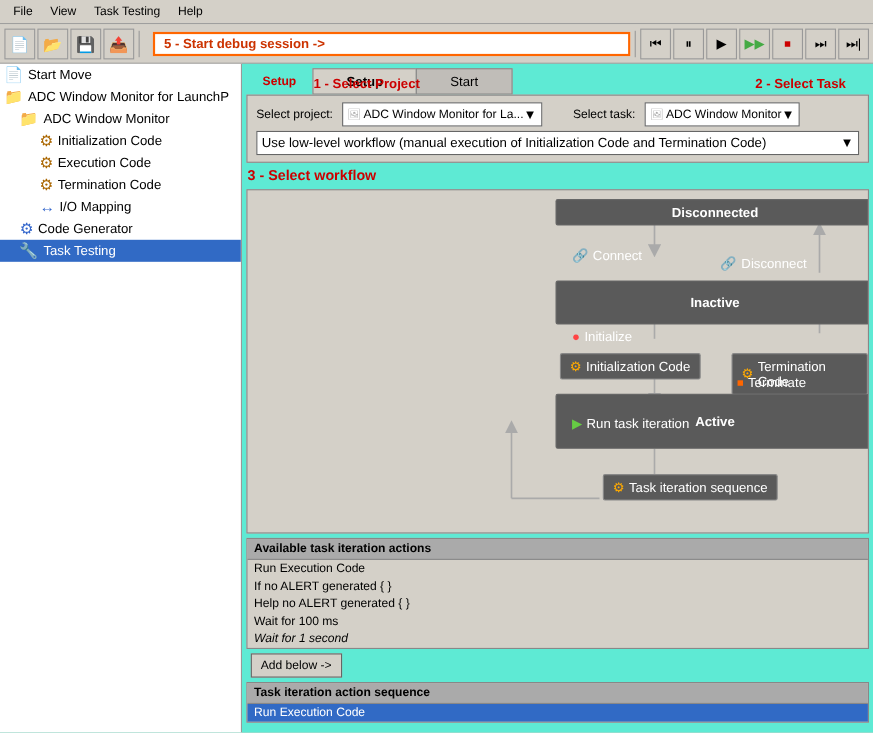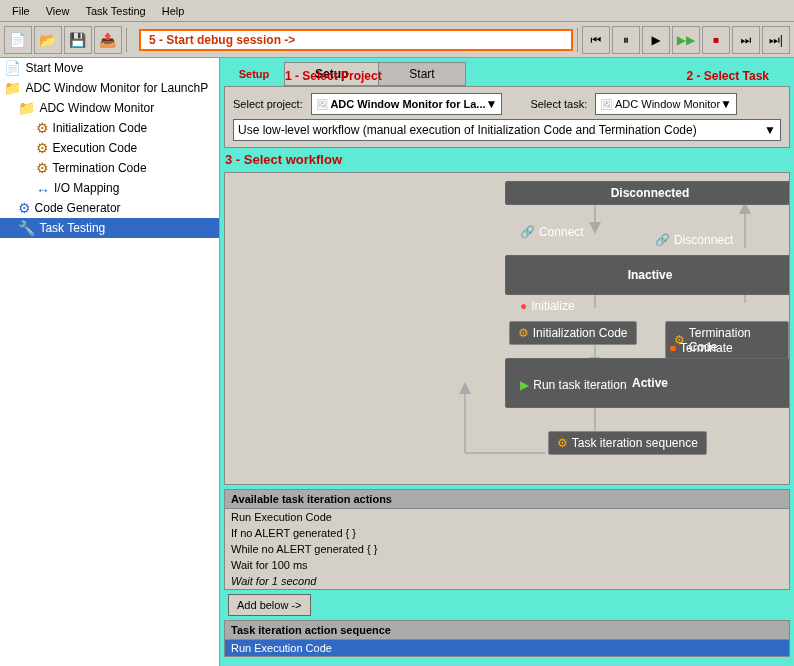--- a/index.html
+++ b/index.html
@@ -119,21 +119,21 @@
 
     <div style="background:#d4d0c8; border:1px solid #888; margin:0 4px 2px 4px; padding:6px 8px; position:relative;">
 
       <div style="position:absolute; top:-18px; left:60px; color:#cc0000; font-weight:bold; font-size:12px; pointer-events:none;">1 - Select Project</div>
       <div style="position:absolute; top:-18px; right:20px; color:#cc0000; font-weight:bold; font-size:12px; pointer-events:none;">2 - Select Task</div>
 
       <div style="display:flex; align-items:center; gap:8px; margin-bottom:4px;">
         <span style="font-size:11px;">Select project:</span>
         <div style="display:flex; align-items:center; border:1px solid #666; background:white; height:22px; padding:0 4px; min-width:160px; font-size:11px;">
           <span style="color:#aaa; font-size:10px;">🖼</span>
-          <span style="font-size:11px; margin-left:2px;font-weight:bold;">ADC Window Monitor for La...</span>
+          <span style="font-size:11px; margin-left:2px;">ADC Window Monitor for La...</span>
           <span style="margin-left:auto;">▼</span>
         </div>
         <span style="font-size:11px; margin-left:20px;">Select task:</span>
         <div style="display:flex; align-items:center; border:1px solid #666; background:white; height:22px; padding:0 4px; min-width:140px; font-size:11px;">
           <span style="color:#aaa; font-size:10px;">🖼</span>
           <span style="font-size:11px; margin-left:2px;">ADC Window Monitor</span>
           <span style="margin-left:auto;">▼</span>
         </div>
       </div>
       <div style="display:flex; align-items:center; border:1px solid #666; background:white; height:22px; padding:0 4px; font-size:11px; position:relative;">
@@ -224,21 +224,21 @@
 
     </div>
 
     <div style="display:flex; height:175px; margin:2px 4px 2px 4px; gap:4px; position:relative;flex-direction:column;">
 
       <div style="flex:1; background:#d4d0c8; border:1px solid #888;">
         <div style="background:#aaa; padding:3px 6px; font-size:11px; font-weight:bold; border-bottom:1px solid #888;">Available task iteration actions</div>
         <div>
           <div class="available-item" style="padding:2px 6px; font-size:11px; cursor:pointer;">Run Execution Code</div>
           <div class="available-item" style="padding:2px 6px; font-size:11px; cursor:pointer;">If no ALERT generated { }</div>
-          <div class="available-item" style="padding:2px 6px; font-size:11px; cursor:pointer;">While no ALERT generated { }</div>
+          <div class="available-item" style="padding:2px 6px; font-size:11px; cursor:pointer;">Help no ALERT generated { }</div>
           <div class="available-item" style="padding:2px 6px; font-size:11px; cursor:pointer;">Wait for 100 ms</div>
           <div class="available-item" style="padding:2px 6px; font-size:11px; cursor:pointer;font-style:italic;">Wait for 1 second</div>
         </div>
       </div>
 
       <div style="display:flex; align-items:flex-end; padding:0 4px;">
         <button style="background:#d4d0c8; border:1px solid #666; padding:4px 8px; cursor:pointer; font-size:11px; white-space:nowrap;">Add below -&gt;</button>
       </div>
 
       <div style="flex:1; background:#d4d0c8; border:1px solid #888;">

